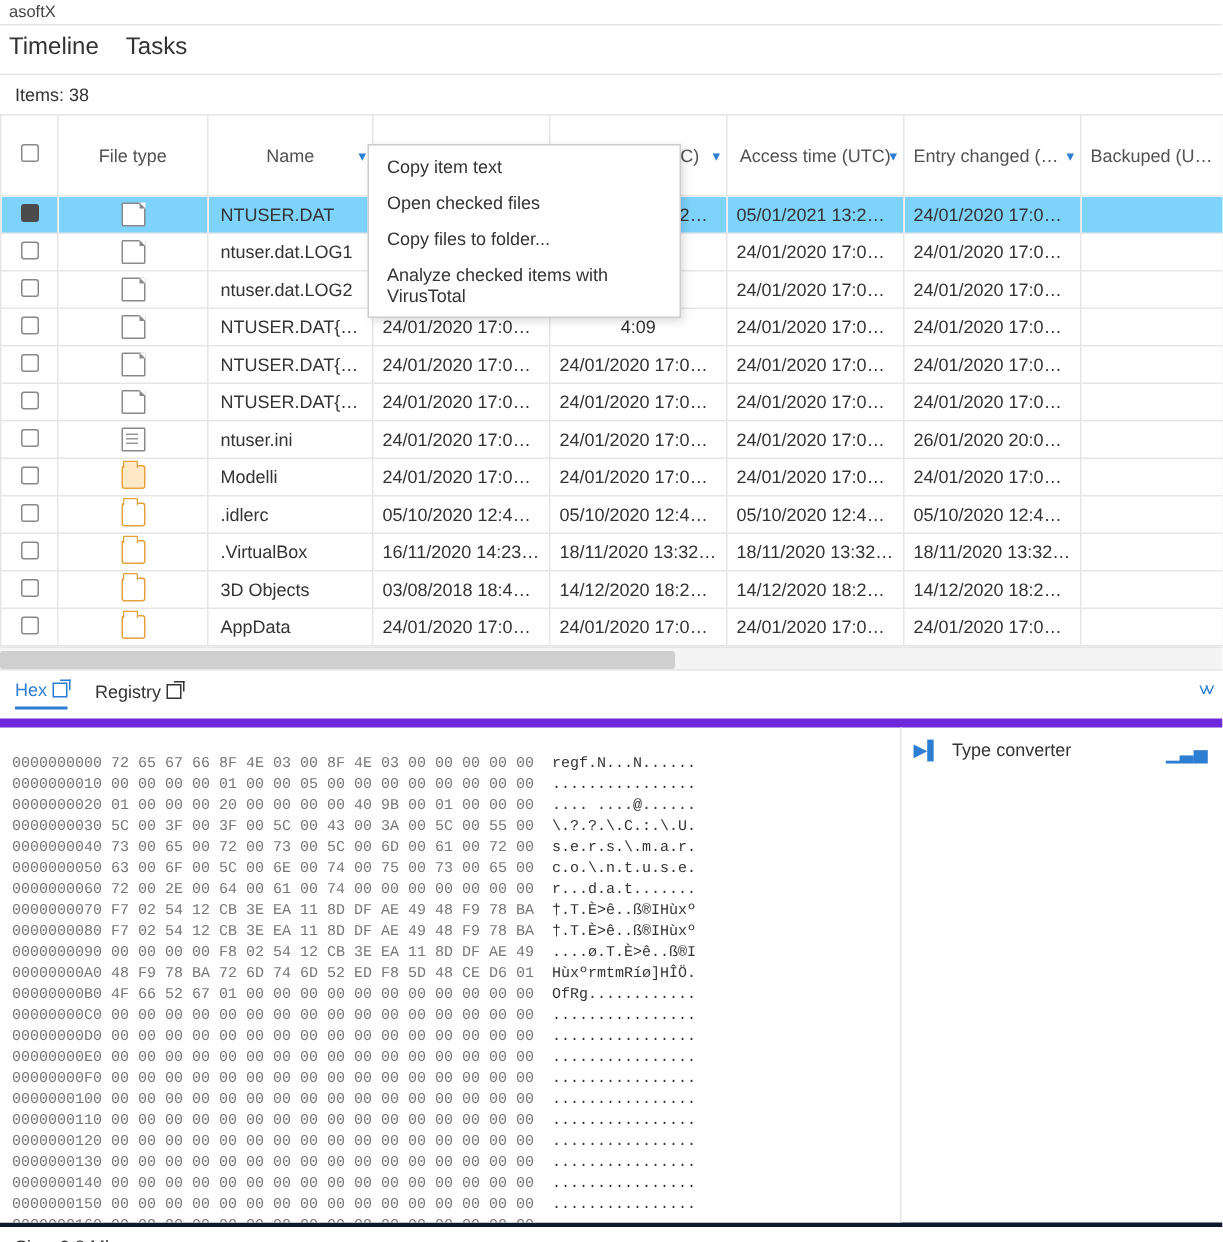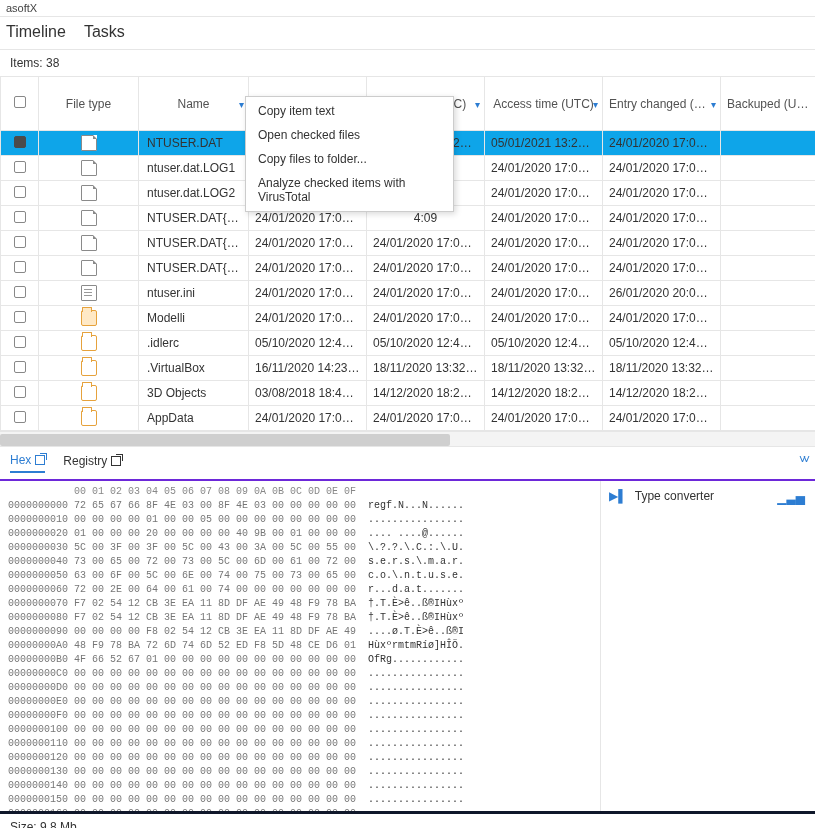--- a/index.html
+++ b/index.html
@@ -57,21 +57,21 @@
 table.grid th .filter {
   position: absolute;
   right: 4px;
   top: 50%;
   transform: translateY(-50%);
   color: #2d7dd2;
   font-size: 10px;
 }
 table.grid td.name { text-align: left; padding-left: 8px; }
 table.grid tr.row td { height: 22px; }
-table.grid tr.row.selected td { background: #0ea5e9; }
+table.grid tr.row.selected td { background: #7dd3fc; }
 .chk {
   width: 12px; height: 12px; border: 1px solid #888; border-radius: 2px; display: inline-block; background: #fff;
 }
 .chk.dark { background:#4b4b4b; border-color:#4b4b4b; }
 .icon-file, .icon-folder, .icon-ini, .icon-folder-a {
   display: inline-block; width: 16px; height: 16px; vertical-align: middle;
 }
 .icon-file {
   border: 1px solid #8a8a8a; border-radius: 1px; position: relative; background:#fff;
 }
@@ -114,21 +114,21 @@
   position: relative;
   background: #f4f4f4;
 }
 .scrollbar-h .thumb { position:absolute; top:2px; left:0; height:12px; width:450px; background:#cfcfcf; border-radius:2px; }
 
 .tabs {
   display: flex;
   align-items: center;
   gap: 18px;
   padding: 6px 10px 6px 10px;
-  border-bottom: 2px solid #6d28d9;
+  border-bottom: 6px solid #6d28d9;
   position: relative;
 }
 .tab {
   color: #2d7dd2;
   display: flex;
   gap: 4px;
   align-items: center;
   padding-bottom: 4px;
   cursor: pointer;
 }
@@ -361,21 +361,21 @@
     <span class="ext-icon"></span>
   </div>
   <div class="tab inactive">
     <span>Registry</span>
     <span class="ext-icon"></span>
   </div>
   <span class="chev-dbl">˅˅</span>
 </div>
 
 <div class="hex-panel">
-  <div class="hex-left" id="hexleft"><span class="hdr">           00 01 02 03 04 05 06 07 08 09 0A 0B 0C 0D 0E 0F</span>
+  <div class="hex-left" id="hexleft">
 0000000000 72 65 67 66 8F 4E 03 00 8F 4E 03 00 00 00 00 00  <span class="asc">regf.N...N......</span>
 0000000010 00 00 00 00 01 00 00 05 00 00 00 00 00 00 00 00  <span class="asc">................</span>
 0000000020 01 00 00 00 20 00 00 00 00 40 9B 00 01 00 00 00  <span class="asc">.... ....@......</span>
 0000000030 5C 00 3F 00 3F 00 5C 00 43 00 3A 00 5C 00 55 00  <span class="asc">\.?.?.\.C.:.\.U.</span>
 0000000040 73 00 65 00 72 00 73 00 5C 00 6D 00 61 00 72 00  <span class="asc">s.e.r.s.\.m.a.r.</span>
 0000000050 63 00 6F 00 5C 00 6E 00 74 00 75 00 73 00 65 00  <span class="asc">c.o.\.n.t.u.s.e.</span>
 0000000060 72 00 2E 00 64 00 61 00 74 00 00 00 00 00 00 00  <span class="asc">r...d.a.t.......</span>
 0000000070 F7 02 54 12 CB 3E EA 11 8D DF AE 49 48 F9 78 BA  <span class="asc">†.T.È&gt;ê..ß®IHùxº</span>
 0000000080 F7 02 54 12 CB 3E EA 11 8D DF AE 49 48 F9 78 BA  <span class="asc">†.T.È&gt;ê..ß®IHùxº</span>
 0000000090 00 00 00 00 F8 02 54 12 CB 3E EA 11 8D DF AE 49  <span class="asc">....ø.T.È&gt;ê..ß®I</span>

